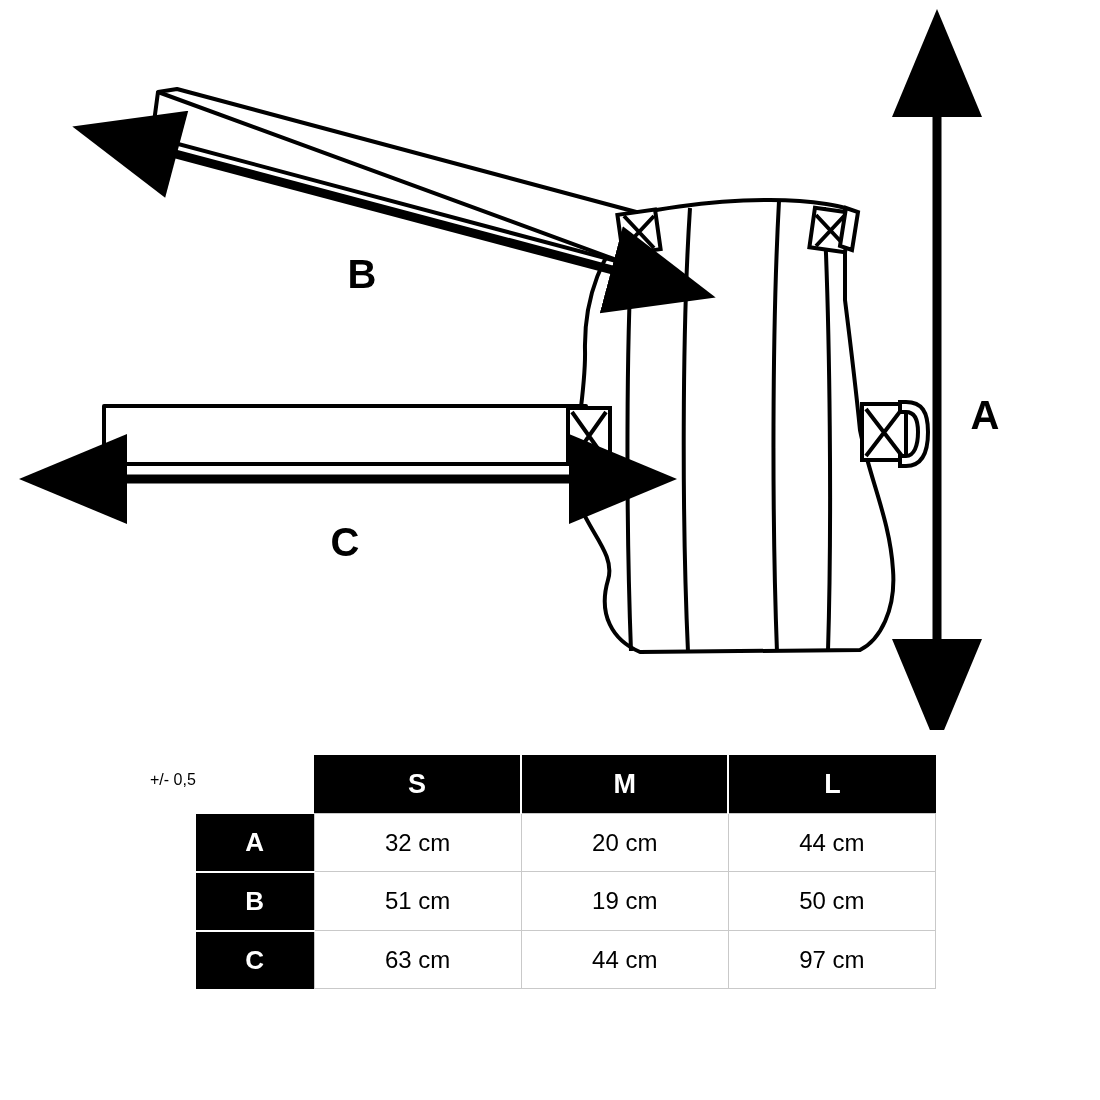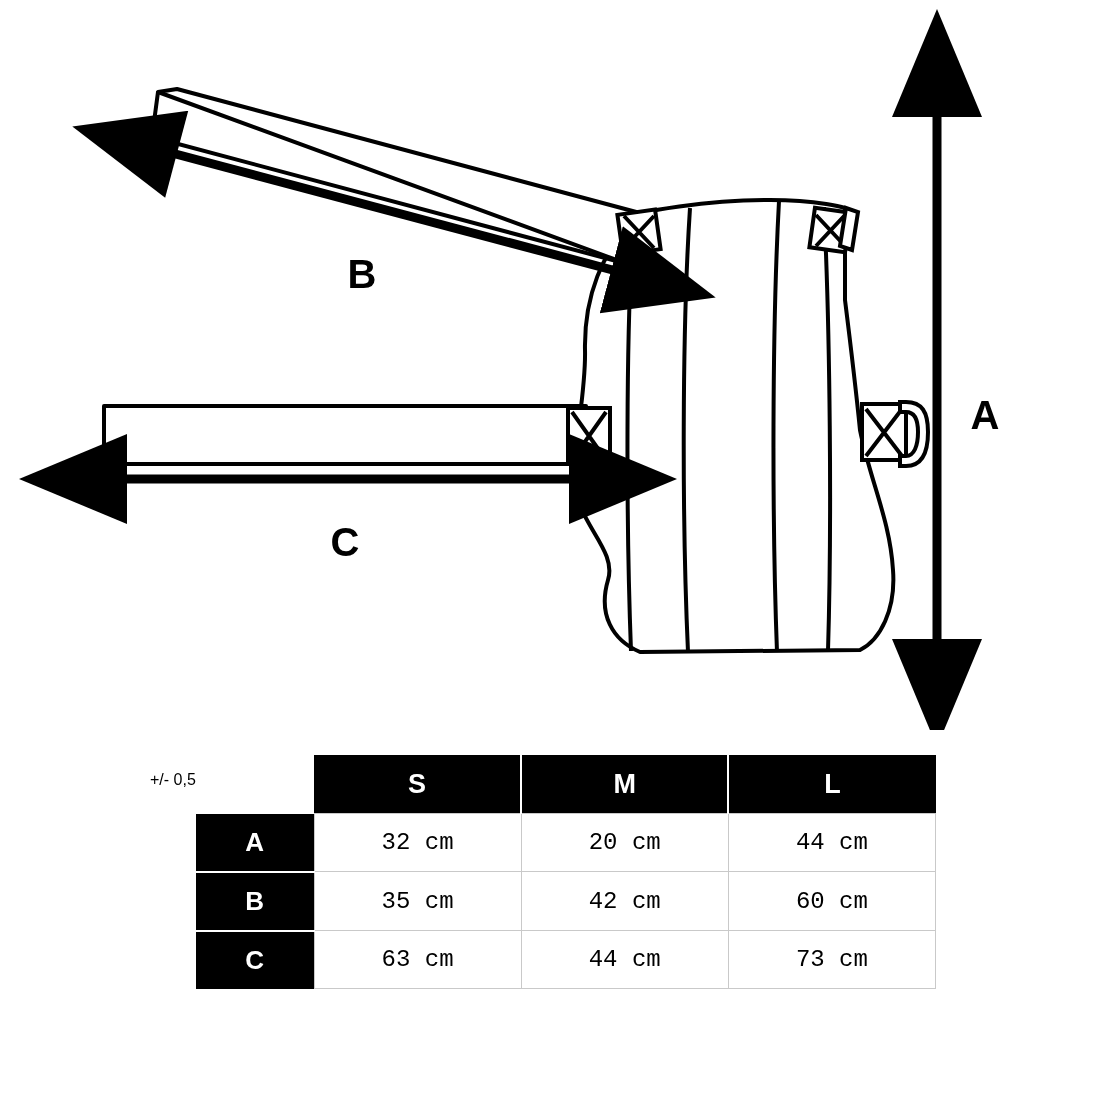--- a/index.html
+++ b/index.html
@@ -83,21 +83,21 @@
   tr.data-row:last-child .row-label {
     border-bottom: none;
   }
   .data-cell {
     background: #ffffff;
     color: #000000;
     font-size: 24px;
     text-align: center;
     height: 57px;
     border: 1px solid #c9c9c9;
-    font-family: Liberation Mono, monospace;
+    font-family: Liberation Sans, sans-serif;
   }
   #tolerance-note {
     position: absolute;
     left: 150px;
     top: 36px;
     font-size: 16px;
     color: #000000;
     font-family: "Liberation Sans", sans-serif;
     white-space: nowrap;
   }
@@ -200,25 +200,25 @@
         <td class="hdr-cell last">L</td>
       </tr>
       <tr class="data-row">
         <td class="row-label">A</td>
         <td class="data-cell">32 cm</td>
         <td class="data-cell">20 cm</td>
         <td class="data-cell">44 cm</td>
       </tr>
       <tr class="data-row">
         <td class="row-label">B</td>
-        <td class="data-cell">35 cm</td>
-        <td class="data-cell">42 cm</td>
-        <td class="data-cell">60 cm</td>
+        <td class="data-cell">51 cm</td>
+        <td class="data-cell">19 cm</td>
+        <td class="data-cell">50 cm</td>
       </tr>
       <tr class="data-row">
         <td class="row-label">C</td>
         <td class="data-cell">63 cm</td>
         <td class="data-cell">44 cm</td>
-        <td class="data-cell">73 cm</td>
+        <td class="data-cell">97 cm</td>
       </tr>
     </tbody>
   </table>
 </div>
 
 </body></html>

